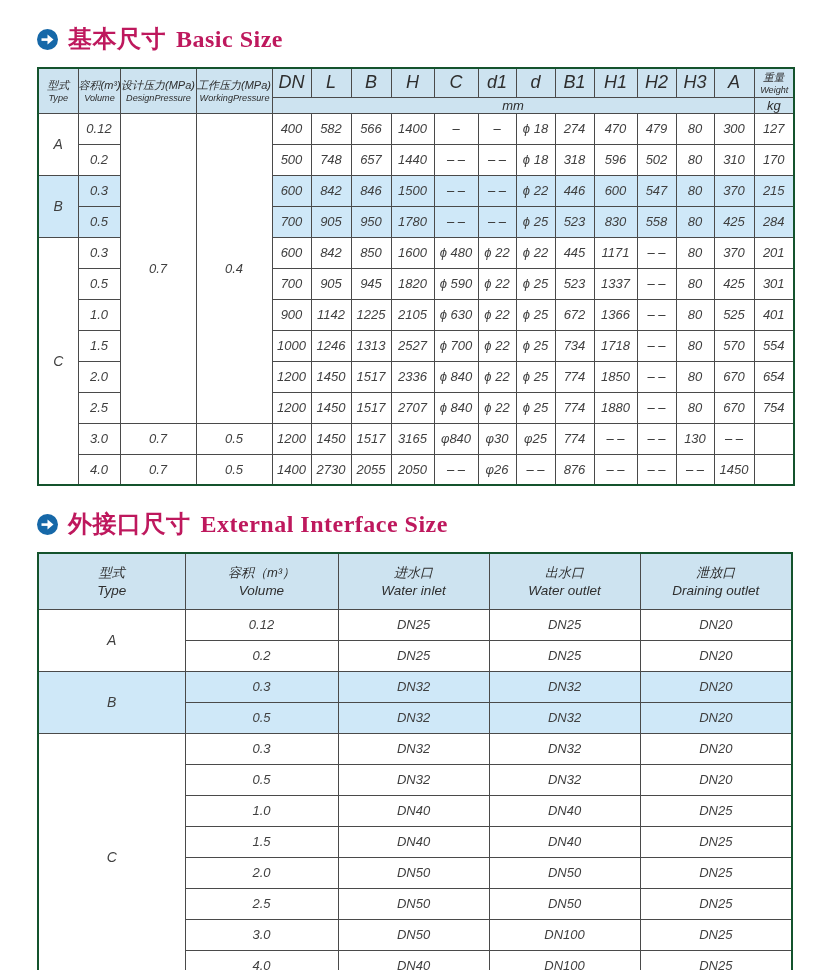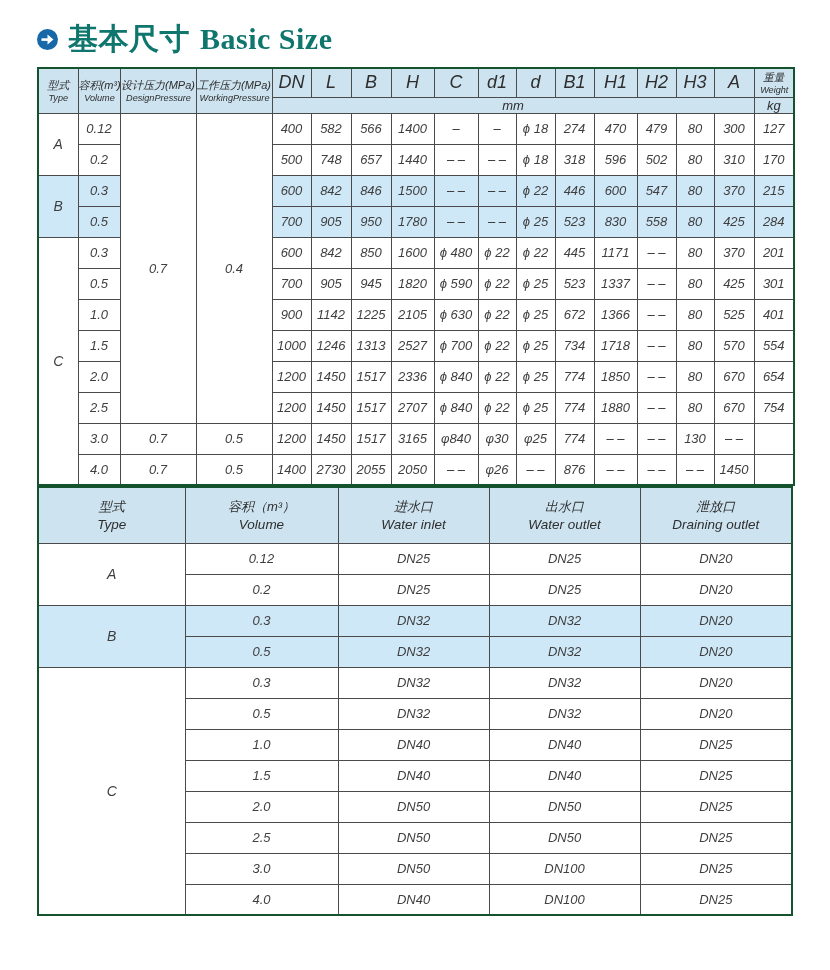--- a/index.html
+++ b/index.html
@@ -13,22 +13,22 @@
   .page { padding: 24px 0 0 37px; }
 
   
   .section-title {
     display: flex; align-items: center; gap: 10px;
     margin: 0 0 13px 0; height: 30px;
   }
   .title-icon svg { display: block; }
   .title-text {
     font-family: "Liberation Serif", serif;
-    font-weight: bold; color: #0f766e;
-    font-size: 30px; letter-spacing: 0.5px;
+    font-weight: bold; color: #be185d;
+    font-size: 24px; letter-spacing: 0.5px;
     white-space: nowrap;
   }
   .title2 { margin-top: 23px; }
 
   
   table.dtable {
     border-collapse: collapse; table-layout: fixed;
     border: 2px solid #14532d;
     font-style: italic;
   }
@@ -336,20 +336,31 @@
           <td>876</td>
           <td>– –</td>
           <td>– –</td>
           <td>– –</td>
           <td>1450</td>
           <td></td>
       </tr>
     </tbody>
   </table>
 
+  <div class="section-title title2">
+    <span class="title-icon">
+      <svg width="21" height="21" viewBox="0 0 21 21">
+        <circle cx="10.5" cy="10.5" r="10.5" fill="#1668a8"></circle>
+        <rect x="4.5" y="9.3" width="7" height="2.6" fill="#ffffff"></rect>
+        <path d="M10.5 5.6 L16.5 10.6 L10.5 15.6 Z" fill="#ffffff"></path>
+      </svg>
+    </span>
+    <span class="title-text">外接口尺寸</span>
+    <span class="title-text">External Interface Size</span>
+  </div>
 
   <table class="dtable t2">
     <colgroup>
       <col style="width:147px">
         <col style="width:153px">
         <col style="width:151px">
         <col style="width:151px">
         <col style="width:152px">
     </colgroup>
     <thead>

